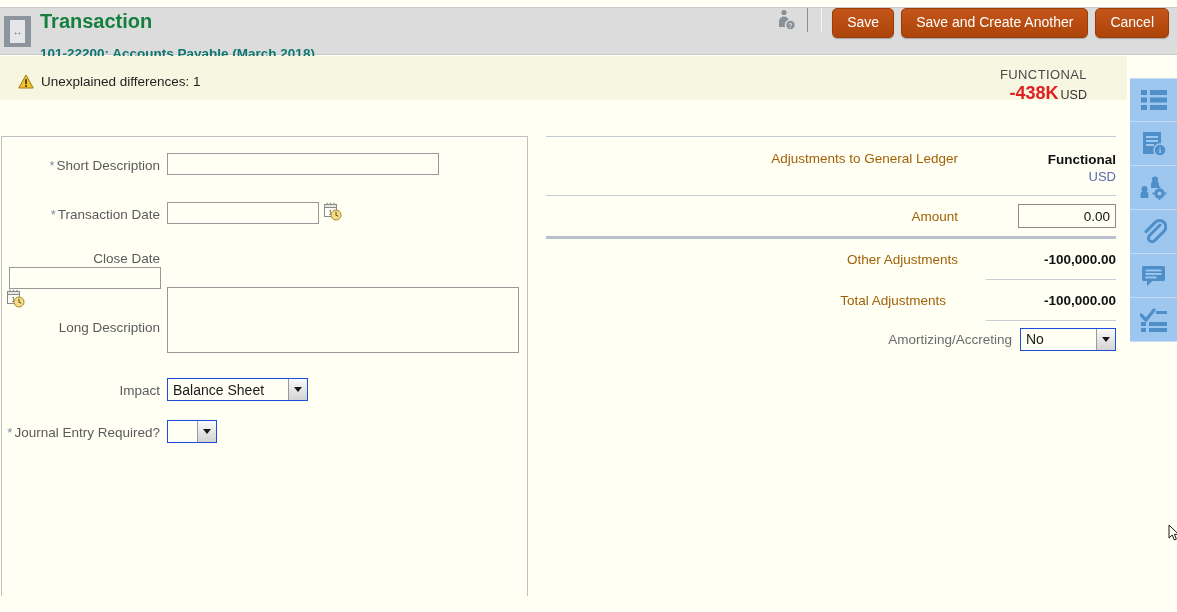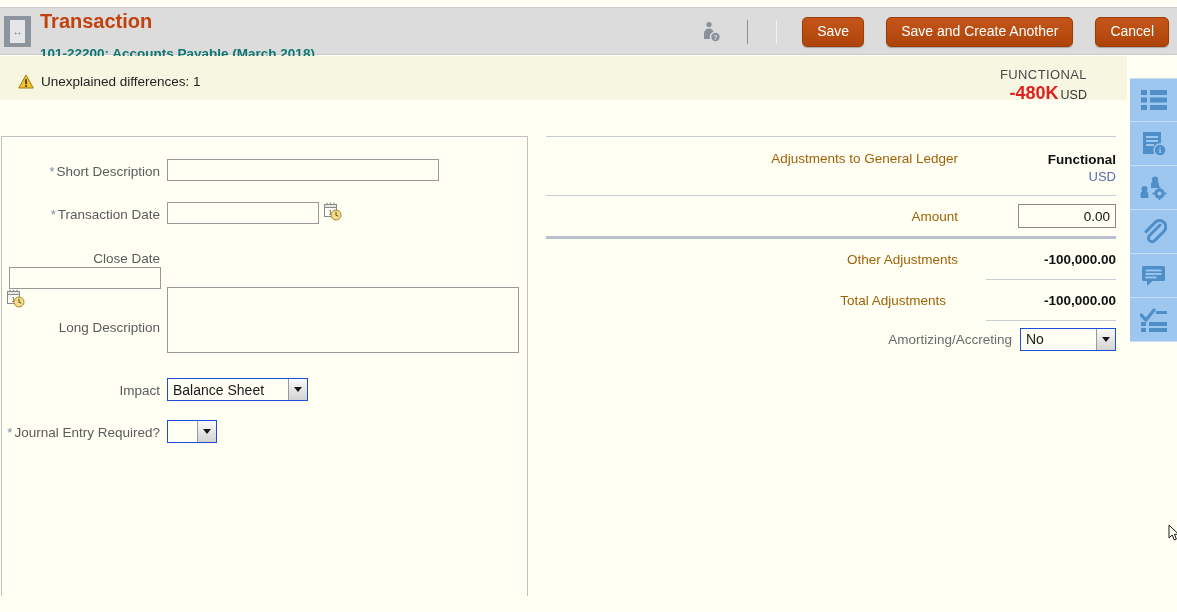--- a/index.html
+++ b/index.html
@@ -29,31 +29,31 @@
     cursor: pointer;
   }
   .collapse-inner {
     width: 15px; height: 23px;
     background: #e4e6e8;
     display: flex; align-items: center; justify-content: center;
     font-size: 10px; color: #68717a; line-height: 1;
   }
   .title-wrap { position: absolute; left: 40px; top: 2px; }
   .app-title {
-    font-size: 20px; font-weight: bold; color: #c2410c;
+    font-size: 20px; font-weight: bold; color: #15803d;
     line-height: 23px; letter-spacing: 0px;
   }
   .app-subtitle {
     font-size: 13.5px; font-weight: bold; color: #0f766e;
     line-height: 18px; margin-top: 12px;
   }
 
   .tb-right {
     position: absolute; right: 8px; top: 0; height: 48px;
-    display: flex; align-items: center; gap: 22px;
+    display: flex; align-items: flex-start; gap: 7px;
   }
   .help-icon { width: 22px; height: 24px; cursor: pointer; }
   .tb-sep {
     width: 1px; height: 24px; background: #8d8d8d;
     margin: 0 3px;
   }
   .tb-sep.light { background: #f2f2f2; }
   .btn {
     background: linear-gradient(#c4551a, #ad4409);
     color: #fff; border: 1px solid #9c3d07;
@@ -251,21 +251,21 @@
         <rect x="7.1" y="5.2" width="1.8" height="5" fill="#4a3a05"></rect>
         <rect x="7.1" y="11.1" width="1.8" height="1.8" fill="#4a3a05"></rect>
       </svg>
     </span>
     <span>Unexplained differences: 1</span>
   </div>
 
   <div class="func-box">
     <div class="func-label">FUNCTIONAL</div>
     <div class="func-amt">
-      <span class="val">-480K</span><span class="cur">USD</span>
+      <span class="val">-438K</span><span class="cur">USD</span>
     </div>
   </div>
 </div>
 
 <div class="rail">
 
   <div class="rail-item">
     <span>
       <svg width="26" height="22" viewBox="0 0 26 22">
         <rect x="0" y="1" width="6" height="5" fill="#4f8fc9"></rect>
@@ -334,21 +334,21 @@
         <rect x="9" y="14" width="18" height="4" fill="#4f8fc9"></rect>
         <rect x="1" y="20" width="5" height="4" fill="#4f8fc9"></rect>
         <rect x="9" y="20" width="18" height="4" fill="#4f8fc9"></rect>
       </svg>
     </span>
   </div>
 </div>
 
 <div class="card">
 
-  <div class="frow" style="left:0; top:22px; width:500px;">
+  <div class="frow" style="left:0; top:16px; width:500px;">
     <div class="flabel" style="width:158px;">
       <span class="req">*</span><span>Short Description</span>
     </div>
     <input class="txt" style="width: 272px; margin-left: 7px;" value="">
   </div>
 
   <div class="frow" style="left:0; top:65px; width:500px;">
     <div class="flabel" style="width:158px;">
       <span class="req">*</span><span>Transaction Date</span>
     </div>

